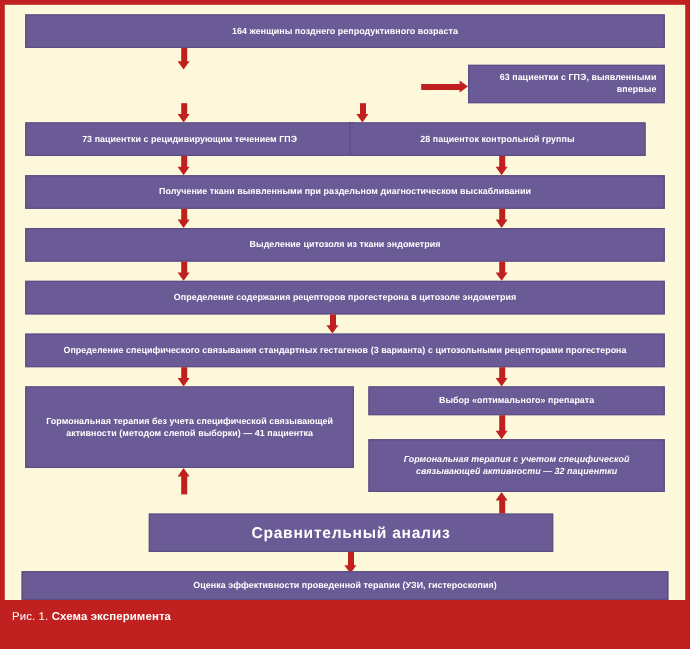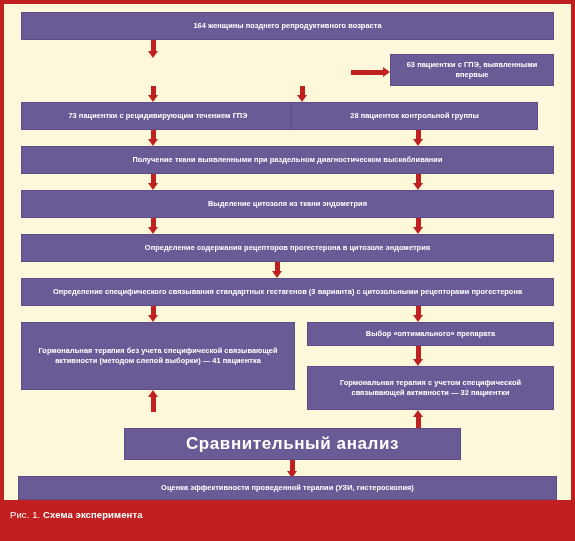--- a/index.html
+++ b/index.html
@@ -44,21 +44,21 @@
     line-height: 10.5px;
     letter-spacing: 0.05px;
     display: flex;
     align-items: center;
     justify-content: center;
     text-align: center;
     padding: 2px 6px;
   }
 
   .box.big {
-    font-size: 17px;
+    font-size: 13px;
     letter-spacing: 0.6px;
     line-height: 16px;
   }
 
   
   .arrow {
     position: absolute;
   }
   .arrow .shaft {
     position: absolute;
@@ -143,21 +143,21 @@
   <div id="canvas">
 
     <div class="box" style="left:17px; top:8px; width:533px; height:28px;">164 женщины позднего репродуктивного возраста</div>
 
     <div class="arrow down" style="left:141px; top:36px; width:16px; height:18px;">
       <div class="shaft" style="height:13px;"></div>
       <div class="head"></div>
     </div>
 
 
-    <div class="box" style="left:386px; top:50px; width:164px; height:32px;">63 пациентки с ГПЭ, выявленными впервые</div>
+    <div class="box" style="left:386px; top:50px; width:164px; height:32px;text-align:right;">63 пациентки с ГПЭ, выявленными впервые</div>
 
     <div class="arrow right" style="left:347px; top:60px; width:39px; height:16px;">
       <div class="shaft" style="width:33px;"></div>
       <div class="head"></div>
     </div>
 
     <div class="arrow down" style="left:141px; top:82px; width:16px; height:16px;">
       <div class="shaft" style="height:11px;"></div>
       <div class="head"></div>
     </div>
@@ -222,21 +222,21 @@
 
     <div class="box" style="left:17px; top:318px; width:274px; height:68px;">Гормональная терапия без учета специфической связывающей активности (методом слепой выборки) — 41 пациентка</div>
 
     <div class="box" style="left:303px; top:318px; width:247px; height:24px;">Выбор «оптимального» препарата</div>
 
     <div class="arrow down" style="left:406px; top:342px; width:16px; height:20px;">
       <div class="shaft" style="height:14px;"></div>
       <div class="head"></div>
     </div>
 
-    <div class="box" style="left:303px; top:362px; width:247px; height:44px;">Гормональная терапия с учетом специфической связывающей активности — 32 пациентки</div>
+    <div class="box" style="left:303px; top:362px; width:247px; height:44px;font-style:italic;">Гормональная терапия с учетом специфической связывающей активности — 32 пациентки</div>
 
     <div class="arrow up" style="left:141px; top:386px; width:16px; height:22px;">
       <div class="shaft" style="height:16px;"></div>
       <div class="head"></div>
     </div>
     <div class="arrow up" style="left:406px; top:406px; width:16px; height:18px;">
       <div class="shaft" style="height:12px;"></div>
       <div class="head"></div>
     </div>
 

